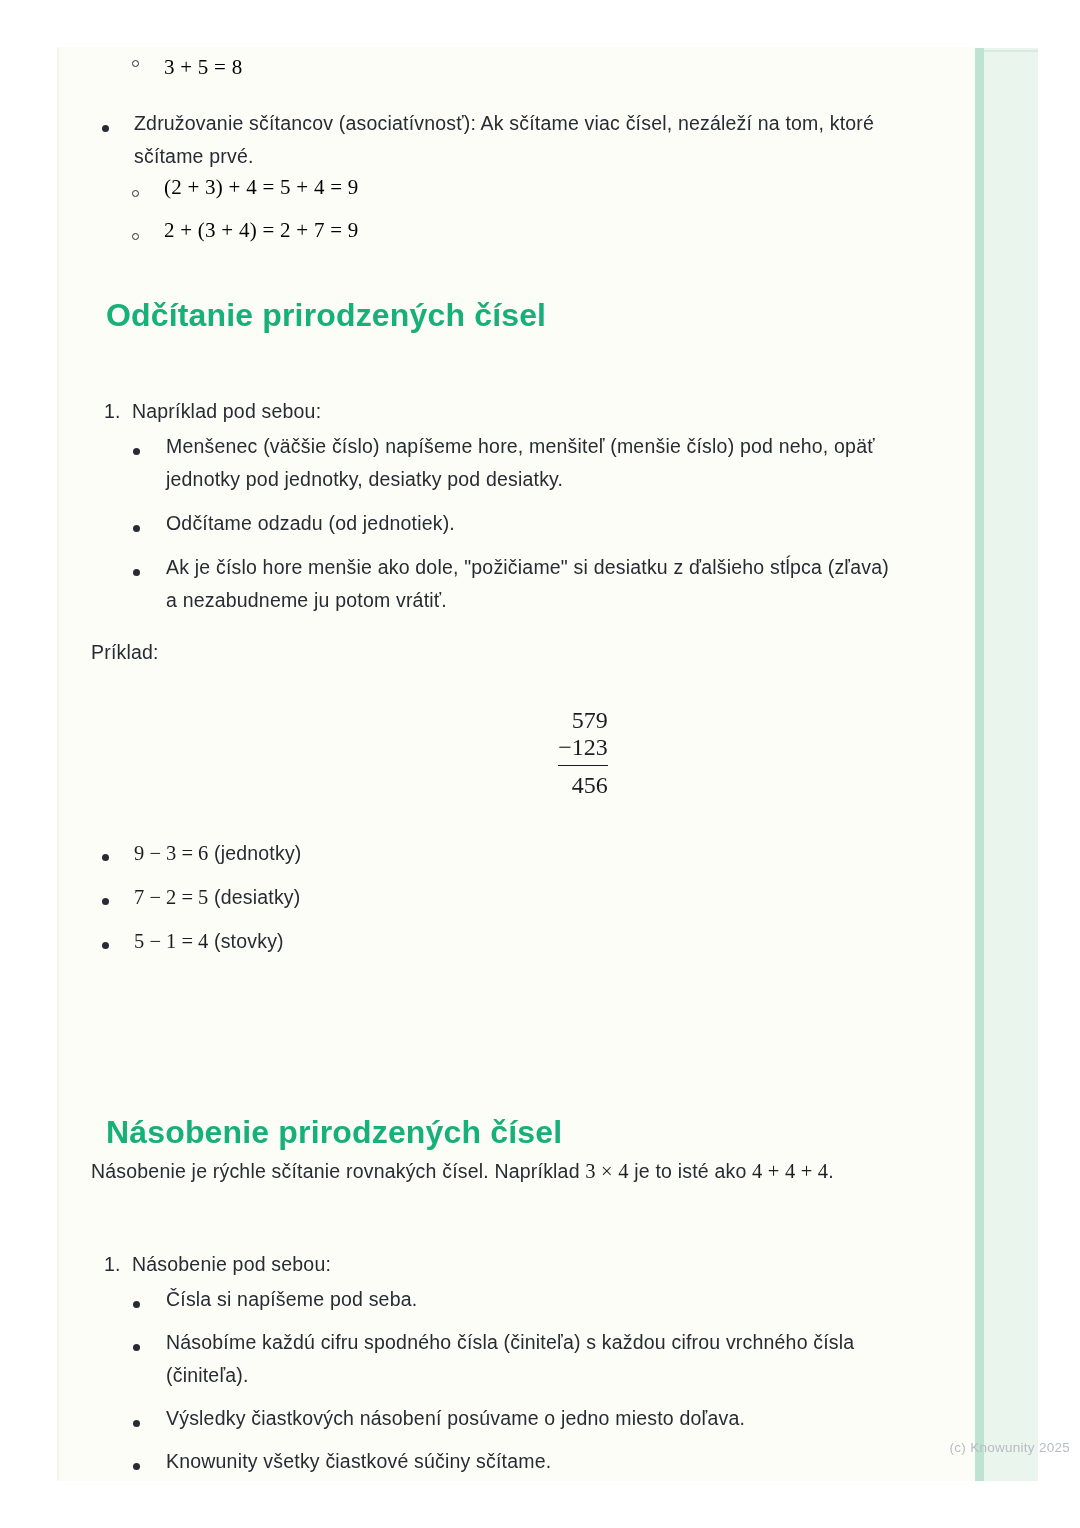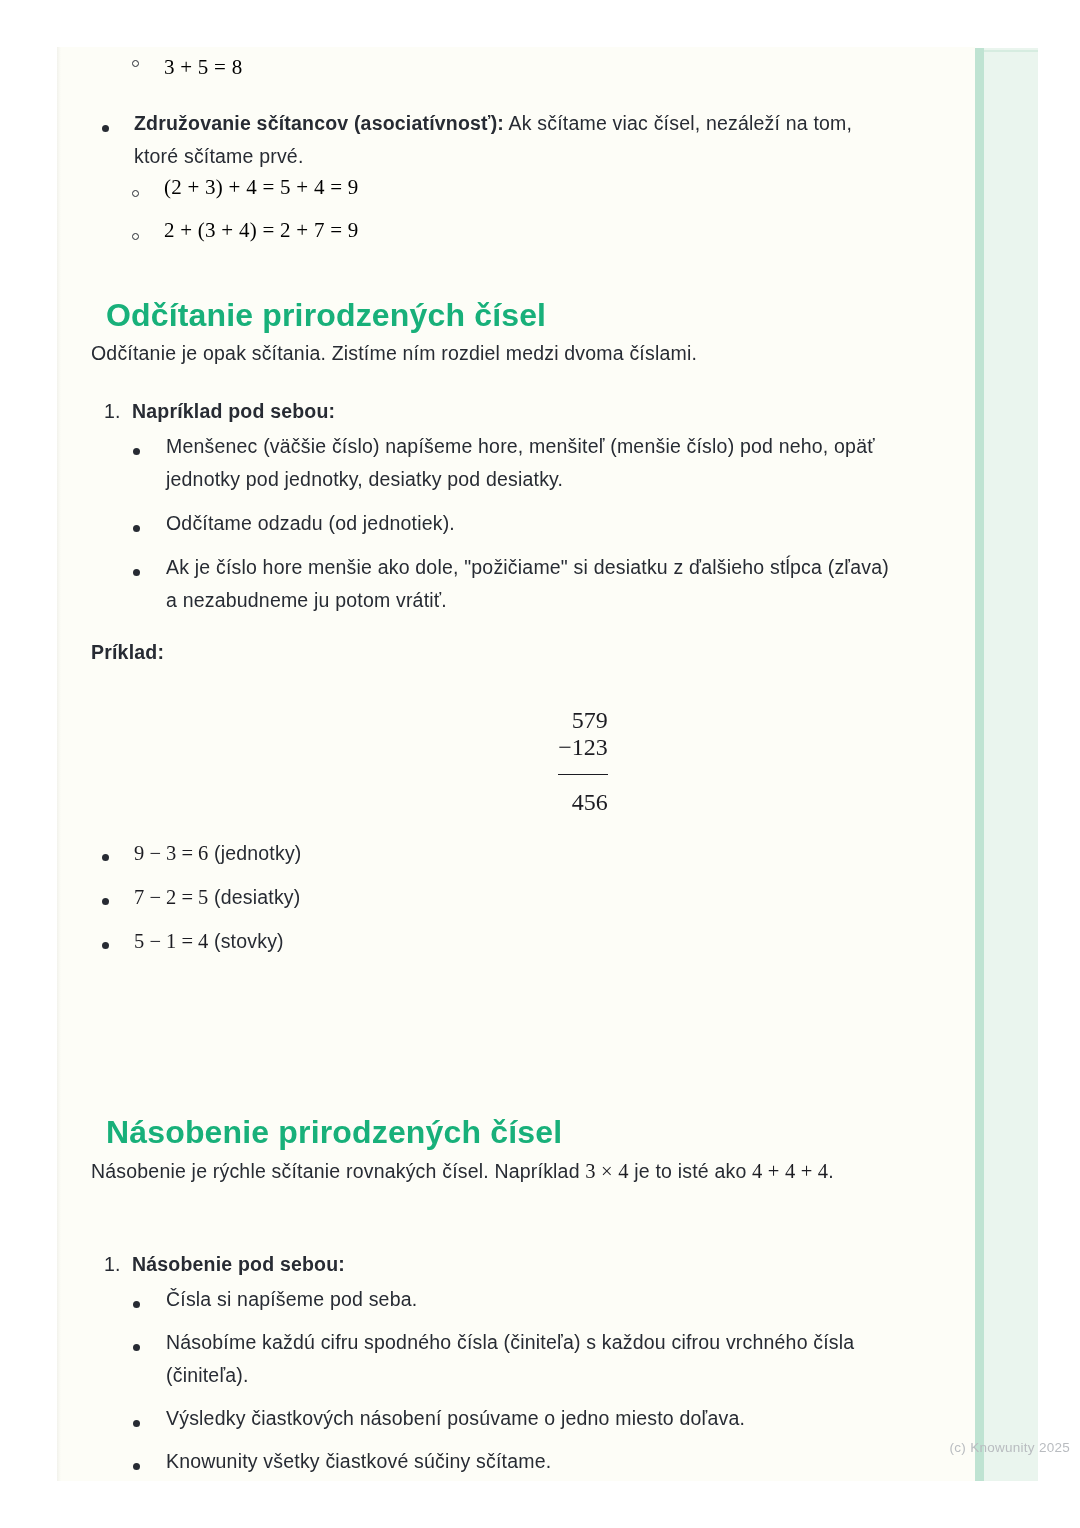--- a/index.html
+++ b/index.html
@@ -131,21 +131,21 @@
     width: 7px;
     height: 7px;
     border-radius: 50%;
     border: 1.4px solid #272b33;
     background: transparent;
     box-sizing: border-box;
     vertical-align: middle;
     margin-top: -3px;
   }
 
-  .bold { font-weight: 700; }
+  .bold { font-weight: 400; }
 
   
   .math {
     font-family: "Liberation Serif", "DejaVu Serif", serif;
     font-size: 21px;
     color: #000000;
     letter-spacing: 0.012em;
   }
   .math-sm {
     font-family: "Liberation Serif", "DejaVu Serif", serif;
@@ -159,22 +159,22 @@
     font-size: 24px;
     line-height: 27px;
     color: #1c1c22;
     display: inline-block;
     text-align: right;
   }
   .vert-sum .row { display: block; white-space: pre; }
   .vert-sum .rule {
     display: block;
     border-top: 1.4px solid #1c1c22;
-    margin-top: 13px;
-    padding-top: 14px;
+    margin-top: 4px;
+    padding-top: 6px;
   }
 
   
   #watermark {
     position: absolute;
     right: 10px;
     top: 1440px;
     font-size: 13.5px;
     color: #b9bcc0;
     letter-spacing: 0.02em;
@@ -211,21 +211,20 @@
         <span class="body math">(2 + 3) + 4 = 5 + 4 = 9</span>
       </li>
       <li class="item" style="padding-left:32px; height:43px;">
         <span class="marker ring-marker" style="top:10px;"></span>
         <span class="body math">2 + (3 + 4) = 2 + 7 = 9</span>
       </li>
     </ul>
 
     <h2 class="section-heading" style="position:absolute; left:33px; top:233px;">Odčítanie prirodzených čísel</h2>
 
-    <p class="para doc-text" style="position:absolute; left:34px; top:290px; width:800px;">Odčítanie je opak sčítania. Zistíme ním rozdiel medzi dvoma číslami.</p>
 
     <div style="position:absolute; left:47px; top:348px; width:790px;">
       <div style="position:relative; padding-left:28px;">
         <span class="doc-text" style="position:absolute; left:0; top:0;">1.</span>
         <span class="doc-text bold">Napríklad pod sebou:</span>
       </div>
     </div>
 
     <ul class="bullets" style="position:absolute; left:76px; top:383px; width:760px;">
       <li class="item" style="padding-left:33px; margin-bottom:11px;">

